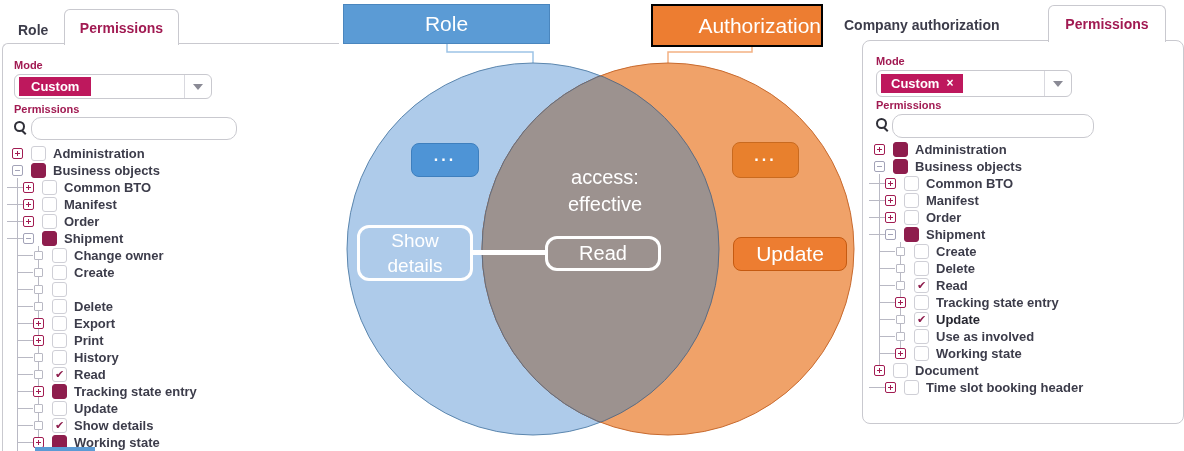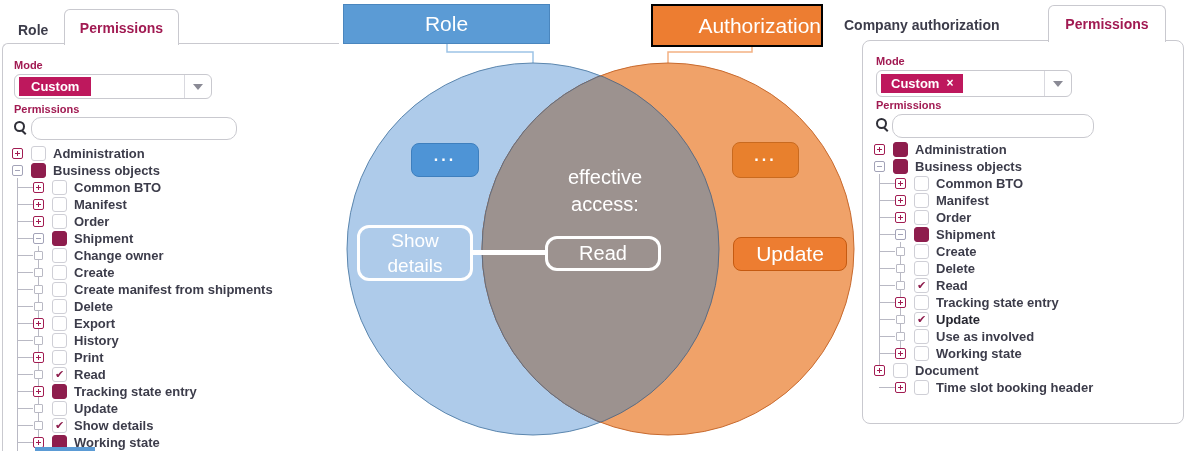--- a/index.html
+++ b/index.html
@@ -29,21 +29,21 @@
       border-top:6px solid #8A8A95;}
   .search-input{position:absolute;border:1px solid #C9C9CF;border-radius:10px;background:#fff;
       outline:none;padding:0 8px;font-size:12px;box-sizing:border-box;}
   .mag{position:absolute;width:14px;height:14px;}
   .mag::before{content:"";position:absolute;left:0;top:0;width:7px;height:7px;border:2px solid #2F2F38;border-radius:50%;}
   .mag::after{content:"";position:absolute;left:9px;top:9px;width:2px;height:5px;background:#2F2F38;transform:rotate(-45deg);}
 
   
   .tree{position:absolute;z-index:2;}
   .trow{height:17px;display:flex;align-items:center;}
-  .lvl0{padding-left:12px;} .lvl1{padding-left:17px;} .lvl2{padding-left:18px;}
+  .lvl0{padding-left:12px;} .lvl1{padding-left:7px;} .lvl2{padding-left:18px;}
   .tick{height:1px;background:#B9B9C4;flex:none;}
   .lvl1 .tick{width:16px;} .lvl2 .tick{width:15px;}
   .exp{width:11px;height:11px;box-sizing:border-box;position:relative;background:#fff;flex:none;}
   .exp-plus{border:1px solid #A21C52;border-radius:2px;}
   .exp-plus::before{content:"";position:absolute;left:2px;right:2px;top:4px;height:1px;background:#A21C52;}
   .exp-plus::after{content:"";position:absolute;top:2px;bottom:2px;left:4px;width:1px;background:#A21C52;}
   .exp-minus{border:1px solid #A3A3B8;border-radius:2px;}
   .exp-minus::before{content:"";position:absolute;left:2px;right:2px;top:4px;height:1px;background:#A3A3B8;}
   .exp-leaf{width:9px;height:9px;border:1px solid #B9B9C4;border-radius:1px;margin:1px;}
   .cb{width:15px;height:15px;box-sizing:border-box;border:1px solid #CFCFD6;border-radius:3px;
@@ -109,22 +109,22 @@
     </div>
 
   <div id="blue-dots" class="dots-btn">
       <span>...</span>
     </div>
   <div id="orange-dots" class="dots-btn">
       <span>...</span>
     </div>
 
   <div id="effective-access">
+    <div>access:</div>
     <div>effective</div>
-    <div>access:</div>
   </div>
 
   <div id="show-details-box" class="white-box">
       <span>Show details</span>
     </div>
   <div id="white-connector"></div>
   <div id="read-box" class="white-box">
       <span>Read</span>
     </div>
   <div id="update-box">
@@ -195,45 +195,44 @@
       <div class="trow lvl2">
         <span class="tick"></span>
         <span class="exp exp-leaf"></span>
         <span class="cb cb-empty"></span>
         <span class="tlabel">Create</span>
       </div>
       <div class="trow lvl2">
         <span class="tick"></span>
         <span class="exp exp-leaf"></span>
         <span class="cb cb-empty"></span>
-        <span class="tlabel">Create manifest from shipments</span>
       </div>
       <div class="trow lvl2">
         <span class="tick"></span>
         <span class="exp exp-leaf"></span>
         <span class="cb cb-empty"></span>
         <span class="tlabel">Delete</span>
       </div>
       <div class="trow lvl2">
         <span class="tick"></span>
         <span class="exp exp-plus"></span>
         <span class="cb cb-empty"></span>
         <span class="tlabel">Export</span>
       </div>
       <div class="trow lvl2">
         <span class="tick"></span>
+        <span class="exp exp-plus"></span>
+        <span class="cb cb-empty"></span>
+        <span class="tlabel">Print</span>
+      </div>
+      <div class="trow lvl2">
+        <span class="tick"></span>
         <span class="exp exp-leaf"></span>
         <span class="cb cb-empty"></span>
         <span class="tlabel">History</span>
-      </div>
-      <div class="trow lvl2">
-        <span class="tick"></span>
-        <span class="exp exp-plus"></span>
-        <span class="cb cb-empty"></span>
-        <span class="tlabel">Print</span>
       </div>
       <div class="trow lvl2">
         <span class="tick"></span>
         <span class="exp exp-leaf"></span>
         <span class="cb cb-check">✔</span>
         <span class="tlabel">Read</span>
       </div>
       <div class="trow lvl2">
         <span class="tick"></span>
         <span class="exp exp-plus"></span>

